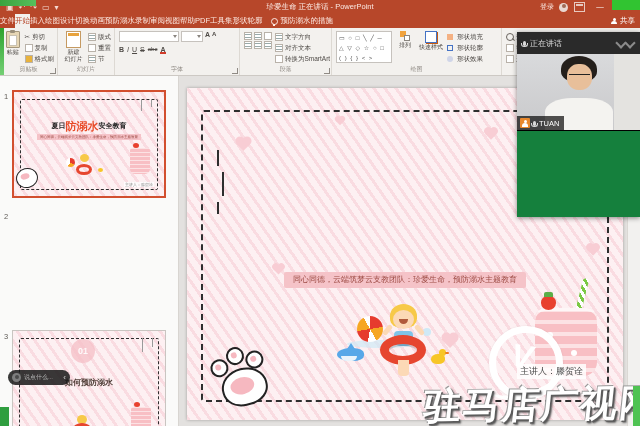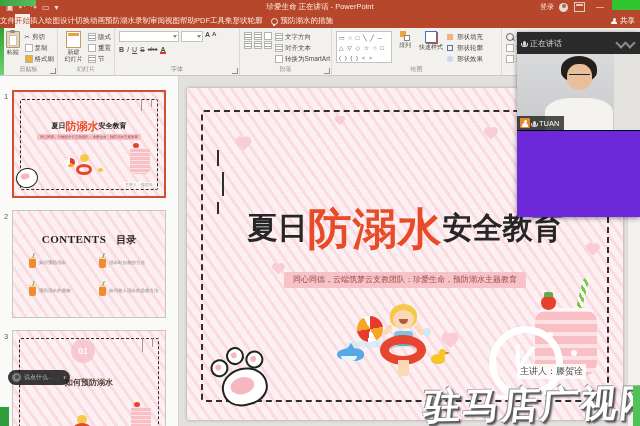--- a/index.html
+++ b/index.html
@@ -135,21 +135,21 @@
   .t2-cn{font-size:10px;font-weight:bold;margin-left:10px;}
   .t2-item{position:absolute;display:flex;align-items:center;gap:3px;width:70px;}
   .t2-cup{width:7px;height:11px;background:#f08c2e;border-radius:1px 1px 2px 2px;position:relative;flex:none;box-shadow:inset 0 2px 0 #fbd9b0;}
   .t2-cup::before{content:"";position:absolute;left:4px;top:-4px;width:1px;height:5px;background:#5cae48;transform:rotate(18deg);}
   .t2-txt{font-size:4.5px;color:#8a8681;white-space:nowrap;overflow:hidden;}
   .t3-badge{position:absolute;left:58px;top:8px;width:24px;height:24px;border-radius:50%;background:#f6bfc7;opacity:.75;color:#fff;font-size:9px;font-weight:bold;text-align:center;line-height:24px;}
   .t3-title{position:absolute;left:0;right:0;top:46px;text-align:center;font-size:8px;font-weight:bold;color:#4e3d36;}
   .t3-ring{position:absolute;left:60px;top:92px;width:18px;height:12px;border-radius:50%;border:4px solid #e6462f;box-sizing:border-box;}
   .t3-hair{position:absolute;left:64px;top:84px;width:10px;height:9px;border-radius:50%;background:#f7c948;}
   
-  .meet{position:absolute;left:517px;top:32px;width:123px;height:185px;background:#6d28d9;z-index:50;box-shadow:0 1px 5px rgba(0,0,0,.45);}
+  .meet{position:absolute;left:517px;top:32px;width:123px;height:185px;background:#15803d;z-index:50;box-shadow:0 1px 5px rgba(0,0,0,.45);}
   .meet-head{height:22px;background:#2a2a2a;display:flex;align-items:center;padding:0 6px;color:#d8d8d8;font-size:8px;gap:4px;}
   .mic{width:3px;height:5px;background:#d8d8d8;border-radius:1.5px;position:relative;display:inline-block;flex:none;}
   .mic::after{content:"";position:absolute;left:-2px;top:2px;width:5px;height:3px;border:1px solid #d8d8d8;border-top:none;border-radius:0 0 3px 3px;}
   .meet-logo{margin-left:auto;display:flex;gap:1px;}
   .meet-logo i{width:6px;height:6px;border-left:2px solid #8b8b8b;border-bottom:2px solid #8b8b8b;transform:rotate(-45deg);display:block;}
   .tile1{height:76px;background:linear-gradient(#d9dadc,#c9c9cb);position:relative;overflow:hidden;border-bottom:1px solid #000;text-decoration:underline;}
   .tile1 .ledge{position:absolute;right:0;top:0;width:26px;height:100%;background:#e4e3e0;}
   .tile1 .hairp{position:absolute;left:44px;top:2px;width:36px;height:26px;border-radius:50% 50% 40% 40%;background:#241f1b;}
   .tile1 .facep{position:absolute;left:50px;top:10px;width:25px;height:26px;border-radius:45%;background:#e8bf9a;}
   .tile1 .glasses{position:absolute;left:52px;top:20px;width:21px;height:6px;border-top:1px solid #222;}
@@ -386,41 +386,20 @@
         <i class="t-ball"></i>
         <i class="t-hair"></i>
         <i class="t-ring"></i>
         <i class="t-duck"></i>
         <i class="t-paw"></i>
         <i class="t-drink"></i>
         <div class="t-presenter">主讲人：滕贺诠</div>
       </div>
 
       <span class="thumb-num" style="top:136px;">2</span>
-      <div class="thumb pinkstripes" style="top:134px;">
-        <div class="t2-head">
-          <span class="t2-en">CONTENTS</span><span class="t2-cn">目录</span>
-        </div>
-        <div class="t2-item" style="left:16px;top:46px;">
-            <i class="t2-cup"></i>
-            <span class="t2-txt">如何预防溺水</span>
-          </div>
-        <div class="t2-item" style="left:86px;top:46px;">
-            <i class="t2-cup"></i>
-            <span class="t2-txt">溺水时自救的方法</span>
-          </div>
-        <div class="t2-item" style="left:16px;top:74px;">
-            <i class="t2-cup"></i>
-            <span class="t2-txt">预防溺水的措施</span>
-          </div>
-        <div class="t2-item" style="left:86px;top:74px;">
-            <i class="t2-cup"></i>
-            <span class="t2-txt">如何救人溺水的急救方法</span>
-          </div>
-      </div>
 
       <span class="thumb-num" style="top:256px;">3</span>
       <div class="thumb pinkstripes" style="top:254px;height:140px;">
         <i class="t-frame"></i>
         <i class="t-hang" style="right:22px;top:7px;height:14px;"></i>
         <i class="t-hang" style="right:12px;top:7px;height:9px;"></i>
         <div class="t3-badge">01</div>
         <div class="t3-title">如何预防溺水</div>
         <i class="t-drink" style="top:76px;"></i>
         <i class="t-paw" style="top:96px;"></i>
@@ -439,23 +418,20 @@
         <i class="heart" style="left:402px;top:158px;width:8px;height:8px;"></i>
         <i class="frame"></i>
         <i class="speed" style="left:30px;top:62px;height:16px;"></i>
         <i class="speed" style="left:35px;top:84px;height:24px;"></i>
         <i class="speed" style="left:30px;top:114px;height:12px;"></i>
         <i class="hang" style="left:404px;top:0;height:42px;"></i>
         <i class="hang" style="left:424px;top:0;height:28px;"></i>
         <i class="berry" style="left:397px;top:42px;"></i>
         <i class="berry" style="left:418px;top:28px;width:12px;height:11px;"></i>
 
-        <div class="slide-title">
-          <span class="pre">夏日</span><span class="hi">防溺水</span><span class="suf">安全教育</span>
-        </div>
         <div class="subtitle">同心同德，云端筑梦云支教团队：珍爱生命，预防溺水主题教育</div>
 
         <i class="splash" style="left:160px;top:252px;width:70px;height:8px;opacity:.7;"></i>
         <i class="splash" style="left:236px;top:240px;width:8px;height:8px;"></i>
         <i class="splash" style="left:184px;top:236px;width:6px;height:6px;"></i>
         <i class="ball"></i>
         <i class="shark"></i>
         <i class="arm" style="left:198px;top:236px;transform:rotate(40deg);"></i>
         <i class="arm" style="left:230px;top:236px;transform:rotate(-40deg);"></i>
         <i class="hair"></i>

